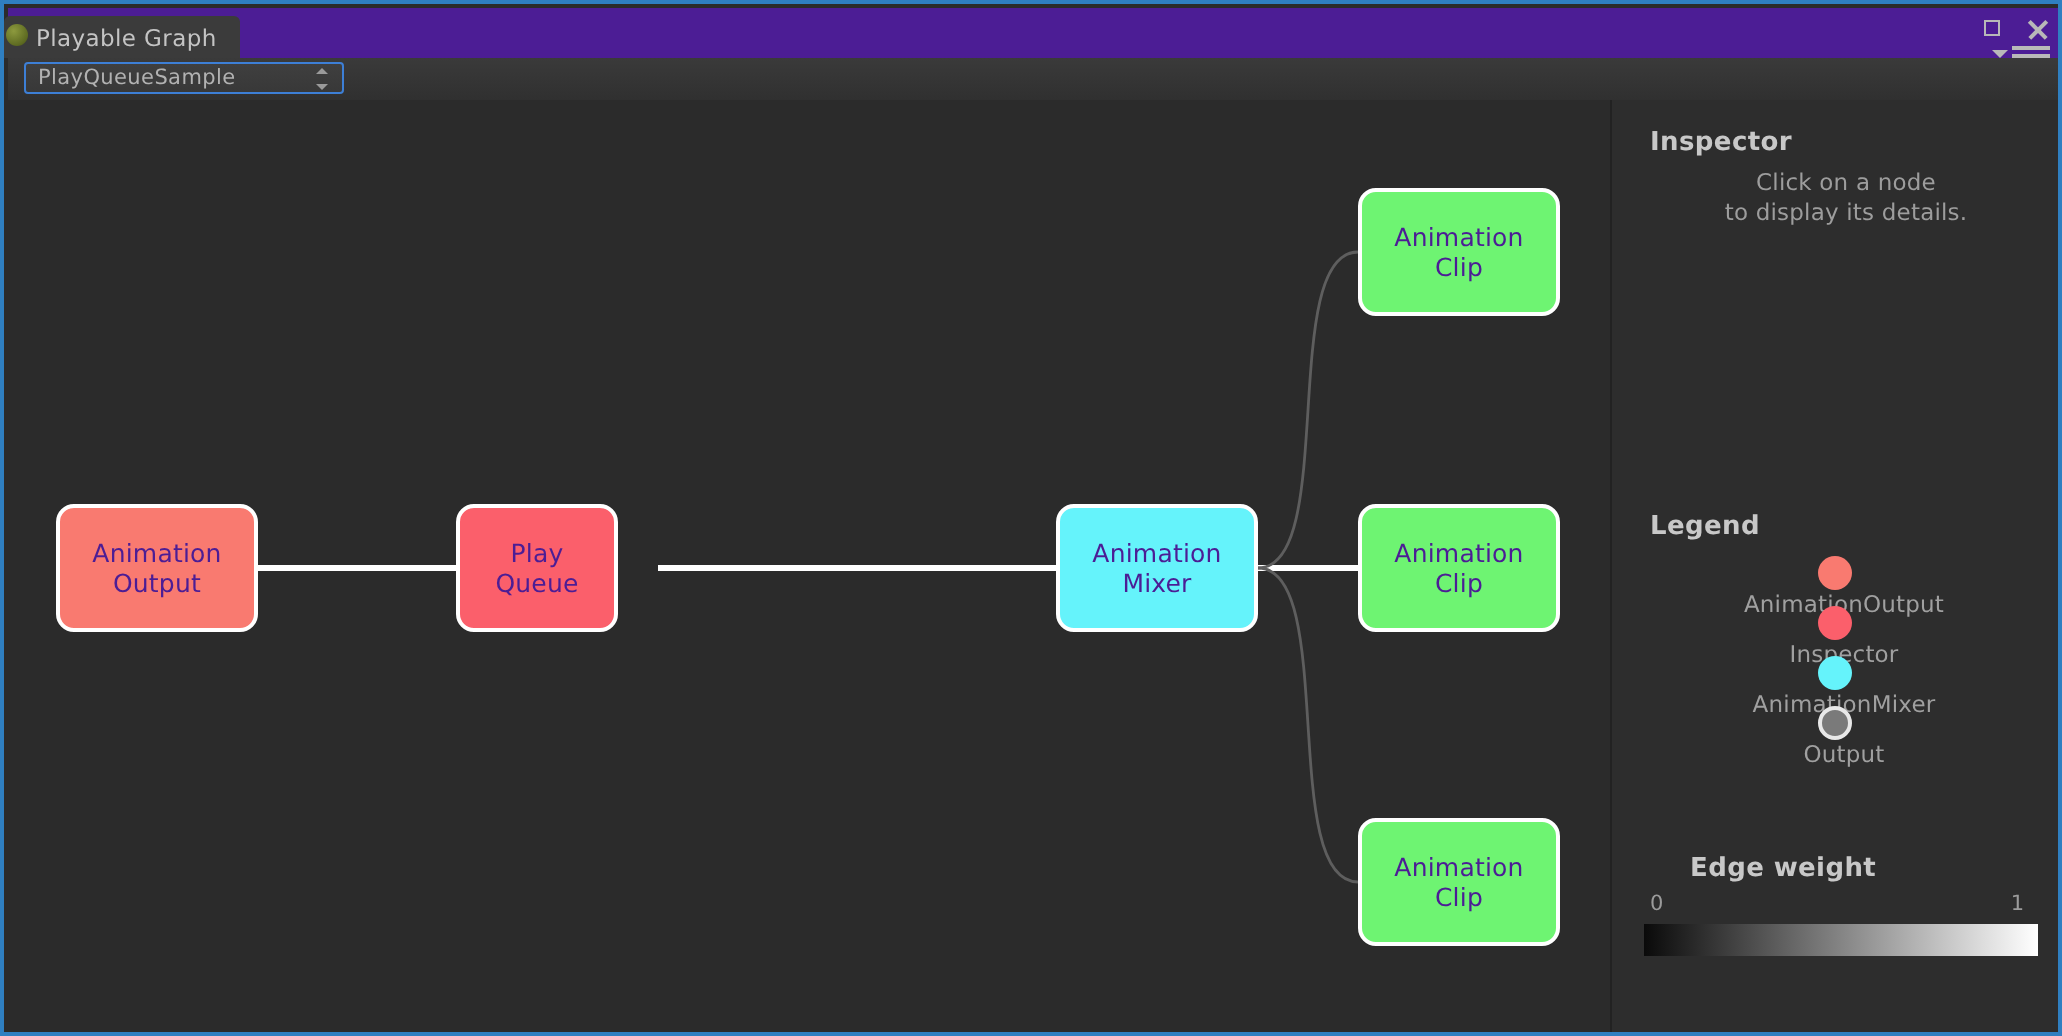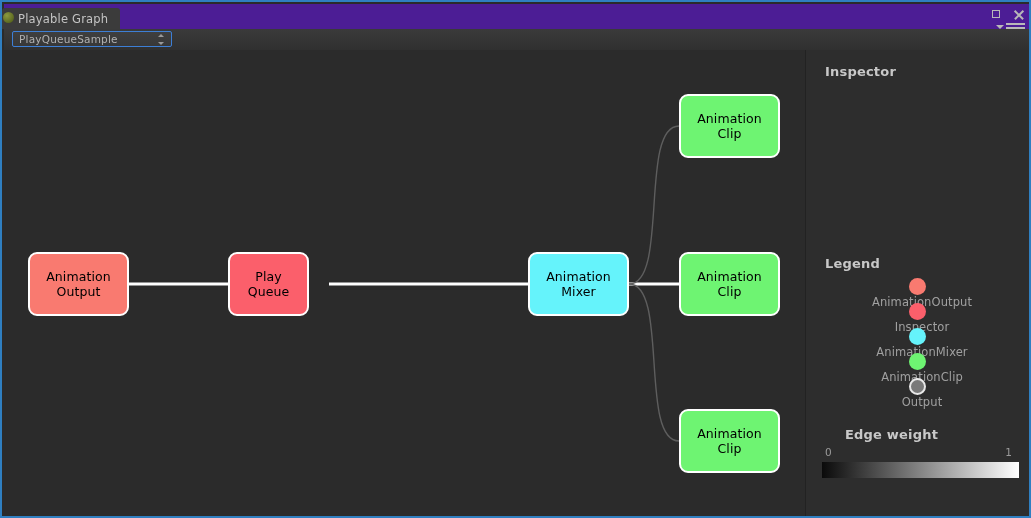--- a/index.html
+++ b/index.html
@@ -145,21 +145,21 @@
 
   .node {
     position: absolute;
     box-sizing: border-box;
     border: 2.5px solid #ffffff;
     border-radius: 9px;
     display: flex;
     align-items: center;
     justify-content: center;
     text-align: center;
-    color: #000000;
+    color: #4c1d95;
     font-size: 12.5px;
     line-height: 15.5px;
     letter-spacing: .1px;
     z-index: 3;
     cursor: pointer;
   }
 
   
   #divider {
     position: absolute;
@@ -294,40 +294,37 @@
       </div>
       <div class="node" style="left: 675px; top: 359px; width: 101px; height: 64px; background: rgb(110, 244, 114);">
         <span>Animation<br>Clip</span>
       </div>
     </div>
 
   <div id="divider"></div>
 
   <div id="panel">
     <div class="panel-head" id="inspector-head">Inspector</div>
+    <div id="inspector-hint">Click on a node<br>to display its details.</div>
 
     <div class="panel-head" id="legend-head">Legend</div>
     <div id="legend-list">
         <div class="legend-row">
           <span class="swatch" style="background: rgb(249, 122, 112);"></span>
           <span class="legend-label">AnimationOutput</span>
         </div>
         <div class="legend-row">
           <span class="swatch" style="background: rgb(251, 95, 107);"></span>
           <span class="legend-label">Inspector</span>
         </div>
         <div class="legend-row">
           <span class="swatch" style="background: rgb(101, 243, 251);"></span>
           <span class="legend-label">AnimationMixer</span>
         </div>
         <div class="legend-row">
-          <span class="swatch" style="background: rgb(110, 244, 114);"></span>
-          <span class="legend-label">AnimationClip</span>
-        </div>
-        <div class="legend-row">
           <span class="swatch ring" style="background: rgb(122, 122, 122);"></span>
           <span class="legend-label">Output</span>
         </div>
       </div>
 
     <div class="panel-head" id="weight-head">Edge weight</div>
     <div id="weight-min">0</div>
     <div id="weight-max">1</div>
     <div id="weight-bar" style="background: linear-gradient(to right, rgb(10, 10, 10), rgb(255, 255, 255));"></div>
   </div>

